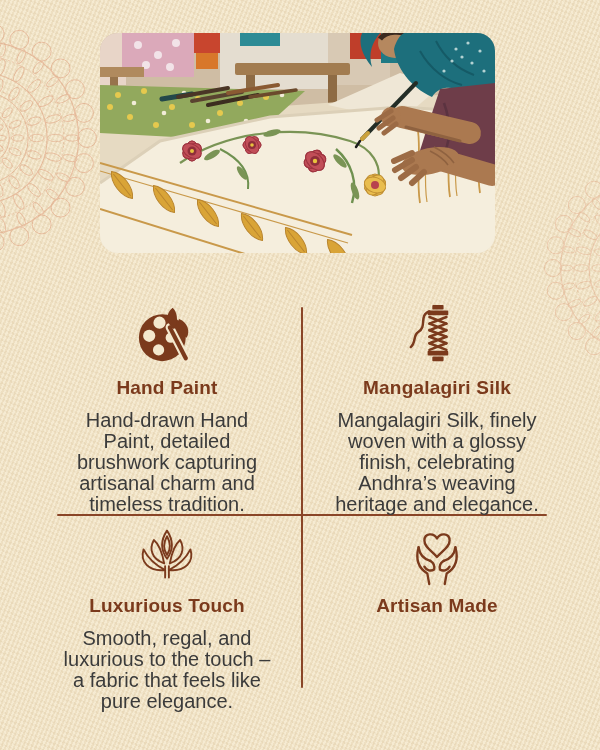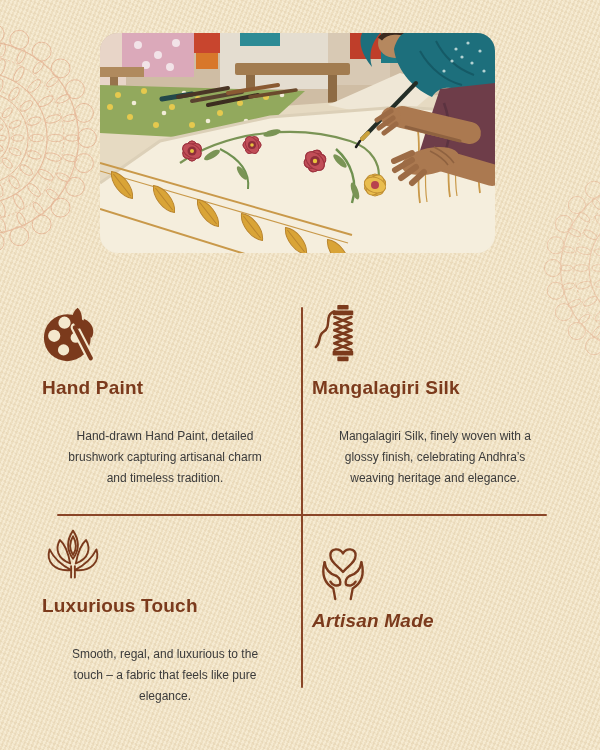--- a/index.html
+++ b/index.html
@@ -31,40 +31,40 @@
   .divider-v{
     position:absolute;left:301px;top:307px;width:2px;height:381px;
     background:#8a4527;border-radius:1px;
   }
   .divider-h{
     position:absolute;left:57px;top:514px;width:490px;height:2px;
     background:#8a4527;border-radius:1px;
   }
   .quad{
     position:absolute;width:250px;
-    display:flex;flex-direction:column;align-items:flex-start;
+    display:flex;flex-direction:column;align-items:center;
     text-align:center;
   }
   .q1{left:42px;top:301px;}
   .q2{left:312px;top:301px;}
   .q3{left:42px;top:524px;}
-  .q4{left:312px;top:539px;font-style:italic;}
+  .q4{left:312px;top:524px;}
   .icon-wrap{
     height:64px;display:flex;align-items:center;justify-content:center;
     margin-bottom:12px;
   }
   .q3 .icon-wrap,.q4 .icon-wrap{height:62px;margin-bottom:9px;}
   .feature-title{
     margin:0 0 11px 0;
     font-size:19px;font-weight:700;color:#7b3a1c;
     letter-spacing:0.2px;
   }
   .feature-desc{
-    margin:16px;width:214px;
-    font-size:12px;line-height:21px;color:#3b3b3b;
+    margin:0;width:214px;
+    font-size:20px;line-height:21px;color:#3b3b3b;
   }
 </style>
 </head>
 <body>
 
 <div class="canvas">
 
   <svg class="mandala-layer">
     <g id="mandala-left" opacity="0.5">
         <circle cx="-18" cy="138" r="10.5" fill="none" stroke="#dd9674" stroke-width="1"></circle>

